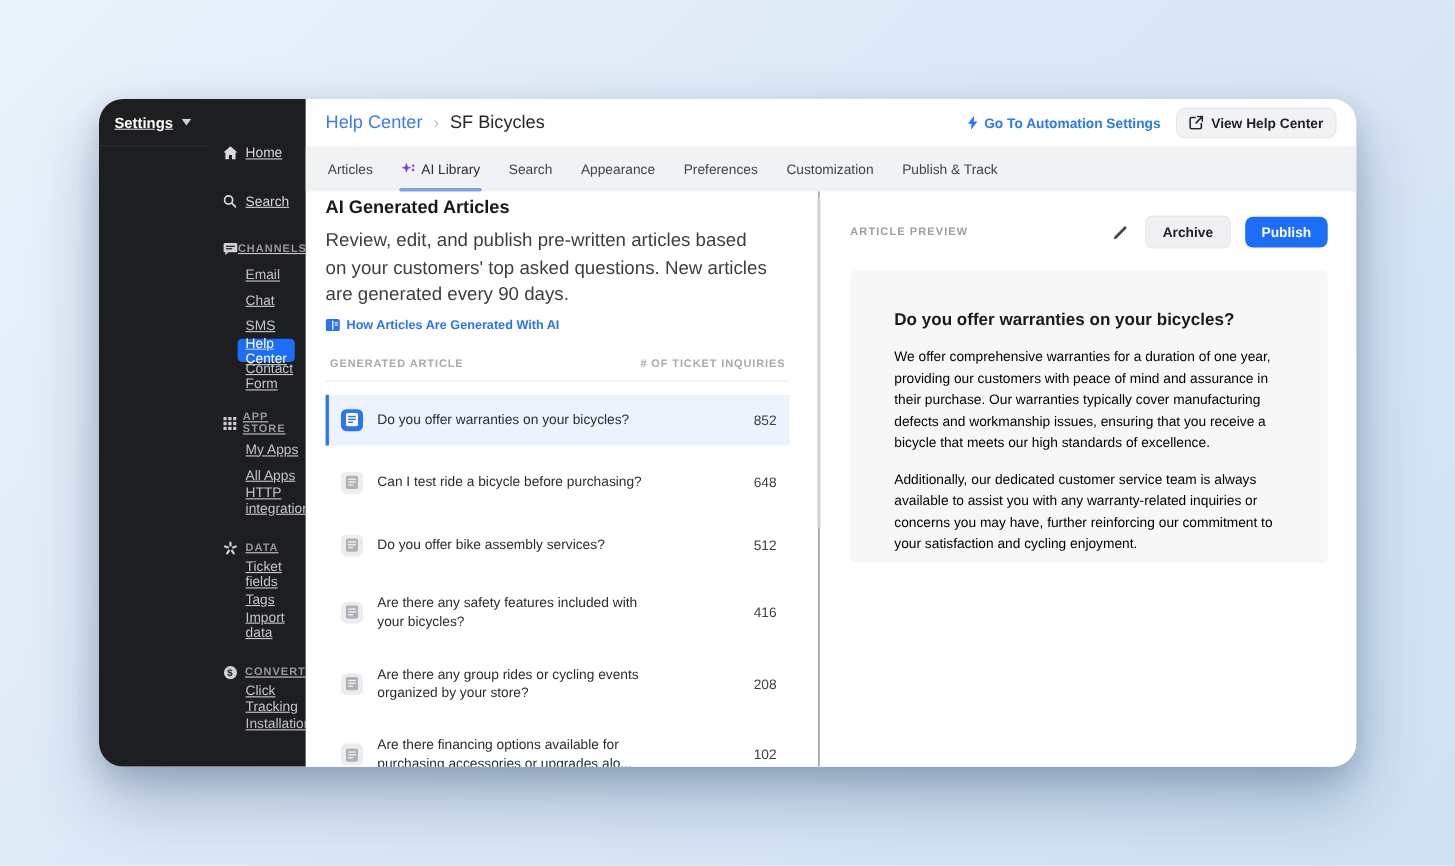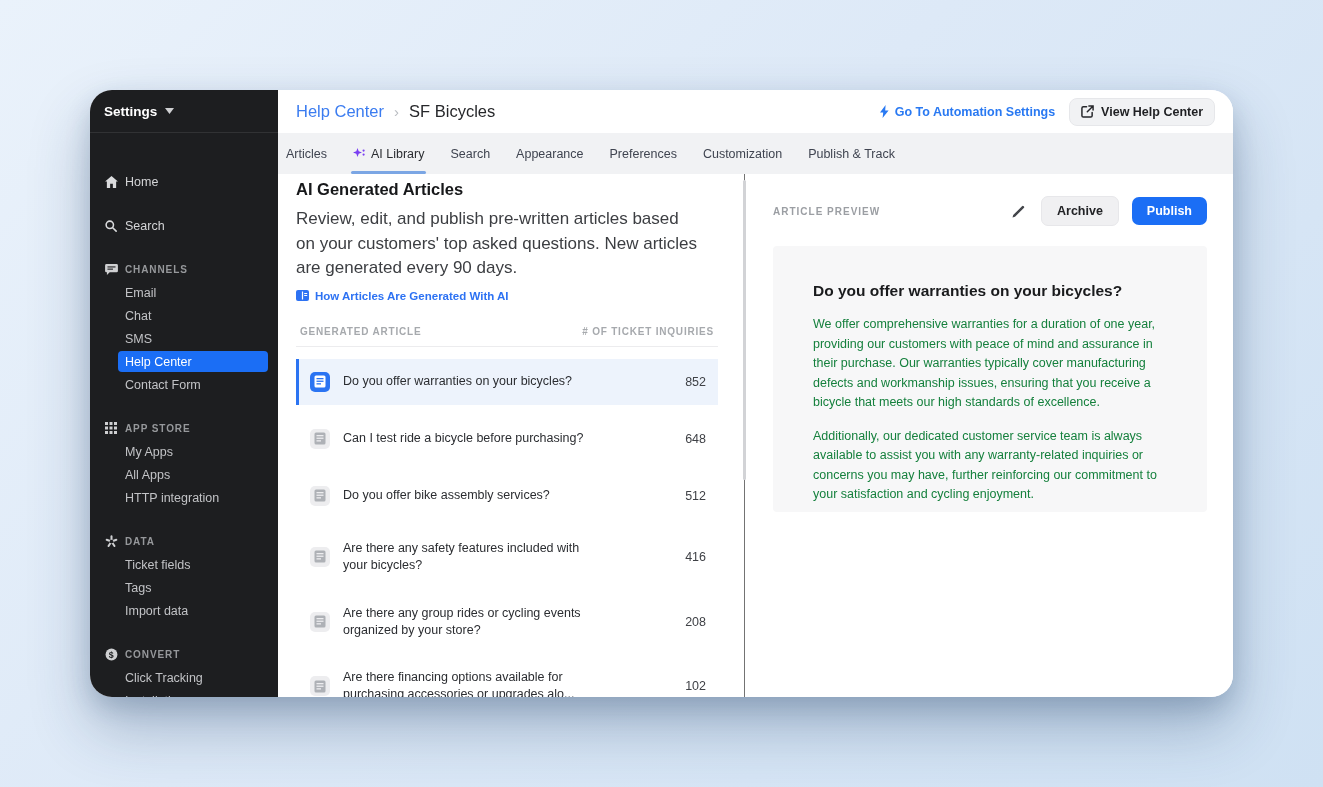--- a/index.html
+++ b/index.html
@@ -9,42 +9,42 @@
     background:linear-gradient(135deg,#eaf2fb 0%,#dde9f7 45%,#cfe1f3 100%);
     overflow:hidden;
   }
   .window {
     position:absolute; left:90px; top:90px; width:1143px; height:607px;
     border-radius:22px; overflow:hidden; display:flex;
     box-shadow:0 30px 60px rgba(30,60,100,.30), 0 10px 24px rgba(30,60,100,.18);
     background:#fff;
   }
   
-  .sidebar { width:188px; background:#1d1e20; color:#c9cacc; flex-shrink:0; display:flex; flex-direction:column; }
+  .sidebar { width:188px; background:#1d1e20; color:#c9cacc; flex-shrink:0; display:flex; flex-direction:row;text-decoration:underline; }
   .sb-header { height:43px; display:flex; align-items:center; padding:0 14px; border-bottom:1px solid rgba(255,255,255,.09); flex-shrink:0; cursor:pointer; }
   .sb-header .sb-title { color:#fff; font-size:13.5px; font-weight:700; margin-right:8px; }
   .sb-body { padding:16px 0 0 0; flex:1; overflow:hidden; }
   .sb-item { display:flex; align-items:center; height:23px; padding-left:15px; font-size:12.5px; color:#d4d5d7; cursor:pointer;margin-top:21px; }
   .sb-item .sb-ic { width:20px; display:flex; align-items:center; }
   .sb-gap { height:20px; }
   .sb-sec-header { display:flex; align-items:center; height:24px; padding-left:15px; font-size:10px; font-weight:700; letter-spacing:.9px; color:#96989b; }
   .sb-sec-header .sb-ic { width:20px; display:flex; align-items:center; }
   .sb-sub { display:flex; align-items:center; height:23px; padding-left:35px; font-size:12.5px; color:#c2c3c6; cursor:pointer; }
   .sb-sub.selected { margin:1px 10px 1px 28px; padding:2px 7px; height:21px; background:#1b6ef5; color:#fff; border-radius:4px; }
   
   .main { flex:1; display:flex; flex-direction:column; background:#fff; min-width:0; }
   .topbar { height:43px; display:flex; align-items:center; padding:0 18px 0 18px; flex-shrink:0; }
   .crumb { display:flex; align-items:center; gap:10px; }
   .crumb-parent { font-size:16.5px; color:#3b7cf0; cursor:pointer; }
   .crumb-sep { font-size:15px; color:#b9bcc1; }
   .crumb-current { font-size:16.5px; color:#26272a; font-weight:500; }
   .top-actions { margin-left:auto; display:flex; align-items:center; gap:14px; }
   .automation-link { display:flex; align-items:center; gap:6px; font-size:12.5px; font-weight:600; color:#2979f2; cursor:pointer; }
   .vhc-btn { display:flex; align-items:center; gap:7px; background:#f1f2f4; border:1px solid #e6e7ea; border-radius:8px; padding:6px 11px; font-size:12.5px; font-weight:600; color:#1f2023; cursor:pointer; }
-  .tabbar { height:41px; background:#f1f2f4; display:flex; align-items:stretch; gap:26px; padding:0 8px; flex-shrink:0; }
+  .tabbar { height:41px; background:#f1f2f4; display:flex; align-items:stretch; gap:26px; padding:0 20px; flex-shrink:0; }
   .tab { display:flex; align-items:center; gap:5px; font-size:12.5px; color:#3f4450; cursor:pointer; position:relative; }
   .tab.active { color:#2b2d31; }
   .tab.active::after { content:""; position:absolute; left:-2px; right:-2px; bottom:0; height:3px; background:#7ba6e4; border-radius:2px; }
   
   .content { flex:1; display:flex; min-height:0; }
   .left-panel { width:467px; flex-shrink:0; padding:6px 26px 0 18px; border-right:1px solid #737373; position:relative; }
   .scroll-thumb { position:absolute; right:-2px; top:6px; width:3px; height:300px; background:#d2d3d6; border-radius:2px; cursor:pointer; }
   .lp-title { font-size:16.5px; font-weight:700; color:#17181a; margin-bottom:8px; }
   .lp-desc { font-size:17px; color:#3c3e42; line-height:1.45; max-width:405px; }
   .how-link { display:flex; align-items:center; gap:6px; margin-top:9px; font-size:11.5px; font-weight:600; color:#2d72f3; cursor:pointer; }
@@ -61,21 +61,21 @@
   .right-panel { flex:1; padding:22px 26px 0 28px; min-width:0; }
   .rp-head { display:flex; align-items:center; }
   .rp-label { font-size:10px; font-weight:700; letter-spacing:1px; color:#9b9ea3; }
   .rp-actions { margin-left:auto; display:flex; align-items:center; gap:13px; }
   .icon-btn { background:none; border:none; cursor:pointer; display:flex; align-items:center; padding:2px; }
   .btn { border:none; border-radius:7px; padding:7px 15px; font-size:12.5px; font-weight:600; font-family:inherit; cursor:pointer; }
   .btn.ghost { background:#f0f0f2; color:#212225; border:1px solid #e7e7ea; }
   .btn.primary { background:#1b6ef5; color:#fff; }
   .preview-card { margin-top:20px; background:#f7f7f8; border-radius:4px; padding:36px 40px; height:266px; }
   .pc-title { font-size:15.5px; font-weight:700; color:#1a1b1d; margin-bottom:15px; }
-  .pc-p { font-size:12.5px; color:#15803d; line-height:1.56; max-width:362px; margin-bottom:14px; }
+  .pc-p { font-size:12.5px; color:#000000; line-height:1.56; max-width:362px; margin-bottom:14px; }
   svg { display:block; }
 </style>
 </head>
 <body>
 
 <div class="window">
 
   <aside class="sidebar">
     <div class="sb-header">
       <span class="sb-title">Settings</span>

